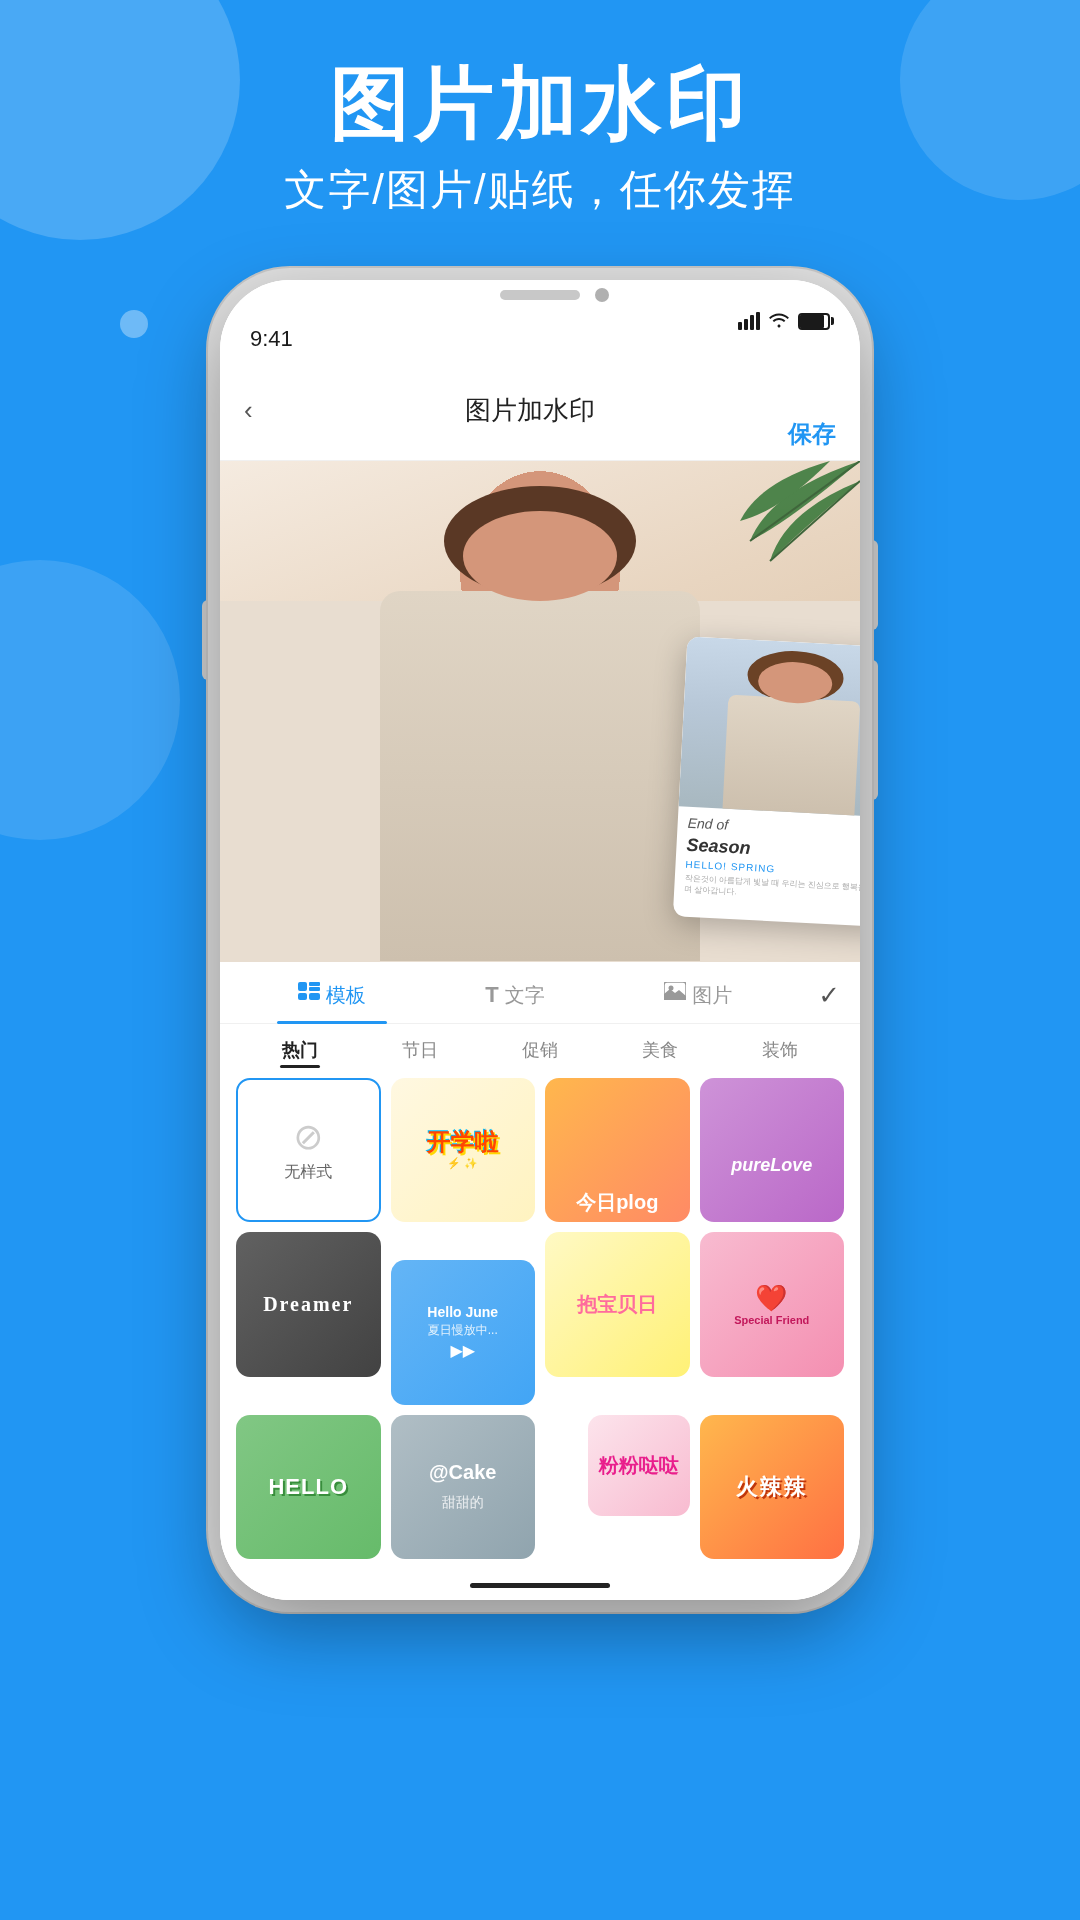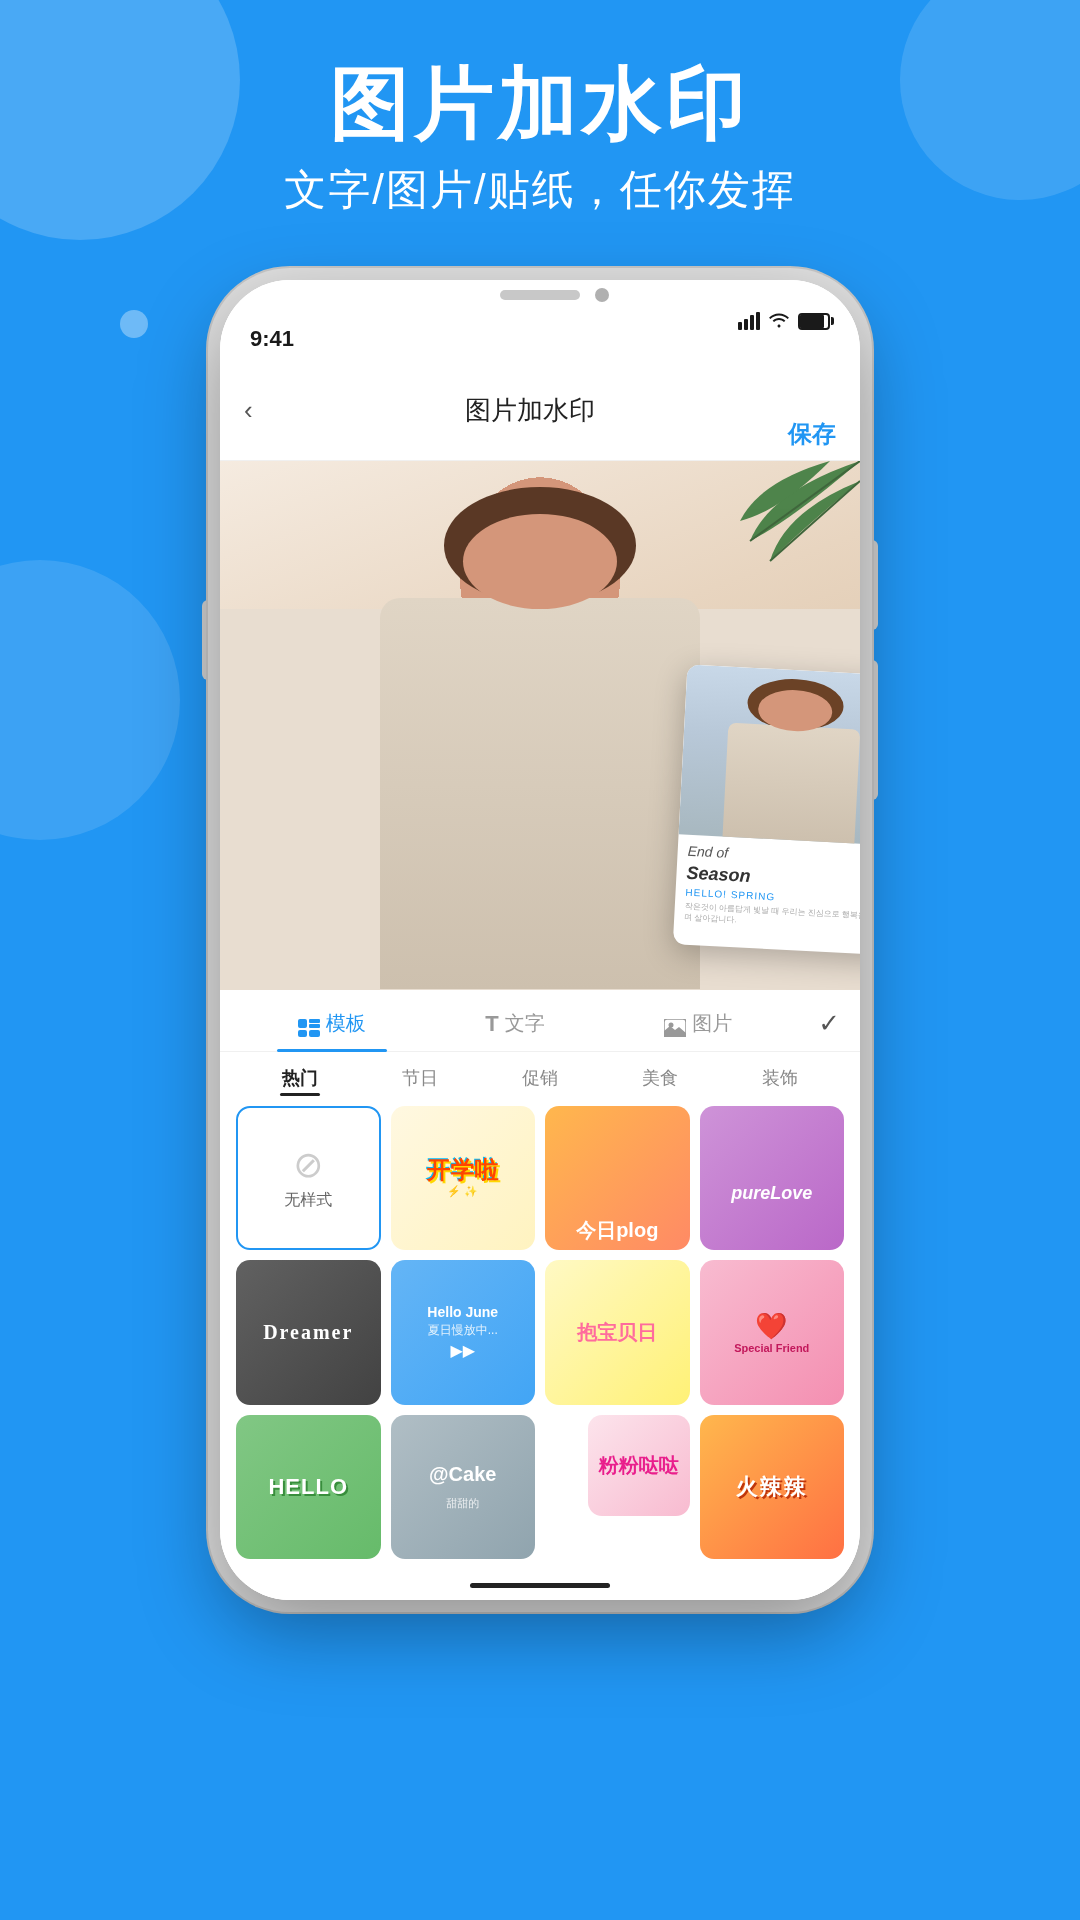--- a/index.html
+++ b/index.html
@@ -156,21 +156,21 @@
     }
     .status-bar {
       display: flex;
       justify-content: space-between;
       align-items: center;
       width: 100%;
       padding-top: 10px;
     }
     .status-time {
       font-size: 22px;
-      font-weight: 700;
+      font-weight: 400;
       color: #1a1a1a;
       margin-top: 36px;
     }
     .status-icons {
       display: flex;
       align-items: center;
       gap: 8px;
     }
     .signal-bars {
       display: flex;
@@ -305,21 +305,21 @@
     .tab-row {
       display: flex;
       align-items: center;
       padding: 14px 20px 8px;
       gap: 0;
       border-bottom: 1px solid #f0f0f0;
     }
     .tab-item {
       flex: 1;
       display: flex;
-      align-items: flex-end;
+      align-items: flex-start;
       justify-content: center;
       gap: 6px;
       padding: 6px 0;
       font-size: 20px;
       color: #999;
       position: relative;
     }
     .tab-item.active {
       color: #2196F3;
     }
@@ -390,21 +390,21 @@
     .sticker-cell.no-style {
       border: 2.5px solid #2196F3;
       background: #fff;
     }
 
     
     .sticker-kaixin { background: linear-gradient(135deg, #fff8e1, #fff3c0); }
     .sticker-plog { background: linear-gradient(135deg, #FFB74D, #FF8A65); align-items: flex-end; }
     .sticker-love { background: linear-gradient(135deg, #CE93D8, #BA68C8); }
     .sticker-dreamer { background: linear-gradient(135deg, #616161, #424242); text-align: right; }
-    .sticker-hello { background: linear-gradient(135deg, #64B5F6, #42A5F5); }
+    .sticker-hello { background: linear-gradient(135deg, #64B5F6, #42A5F5); margin-top: 28px; }
     .sticker-baobei { background: linear-gradient(135deg, #FFF9C4, #FFF176); }
     .sticker-special { background: linear-gradient(135deg, #F8BBD0, #F48FB1); }
     .sticker-summer { background: linear-gradient(135deg, #81C784, #66BB6A); }
     .sticker-cake { background: linear-gradient(135deg, #B0BEC5, #90A4AE); }
     .sticker-pink { background: linear-gradient(135deg, #FCE4EC, #F8BBD0); margin-left: 43px; }
     .sticker-hot { background: linear-gradient(135deg, #FFB74D, #FF7043); }
 
     
     .home-indicator {
       display: flex;
@@ -647,21 +647,21 @@
             </div>
           </div>
 
           <div class="sticker-cell sticker-summer">
             <span style="font-size:22px;font-weight:900;color:#fff;letter-spacing:1px;text-shadow:2px 2px 0 #388E3C;">HELLO</span>
           </div>
 
           <div class="sticker-cell sticker-cake">
             <div style="padding:6px;text-align:center;">
               <div style="font-size:20px;font-weight:700;color:#fff;">@Cake</div>
-              <div style="font-size:11px;color:#eceff1;margin-top:10px;">甜甜的</div>
+              <div style="font-size:14px;color:#eceff1;margin-top:10px;">甜甜的</div>
             </div>
           </div>
 
           <div class="sticker-cell sticker-pink">
             <span style="font-size:20px;font-weight:800;color:#e91e8c;text-align:center;padding:6px;">粉粉哒哒</span>
           </div>
 
           <div class="sticker-cell sticker-hot">
             <span style="font-size:22px;font-weight:900;color:#fff;text-shadow:2px 2px 0 #bf360c;letter-spacing:2px;">火辣辣</span>
           </div>

